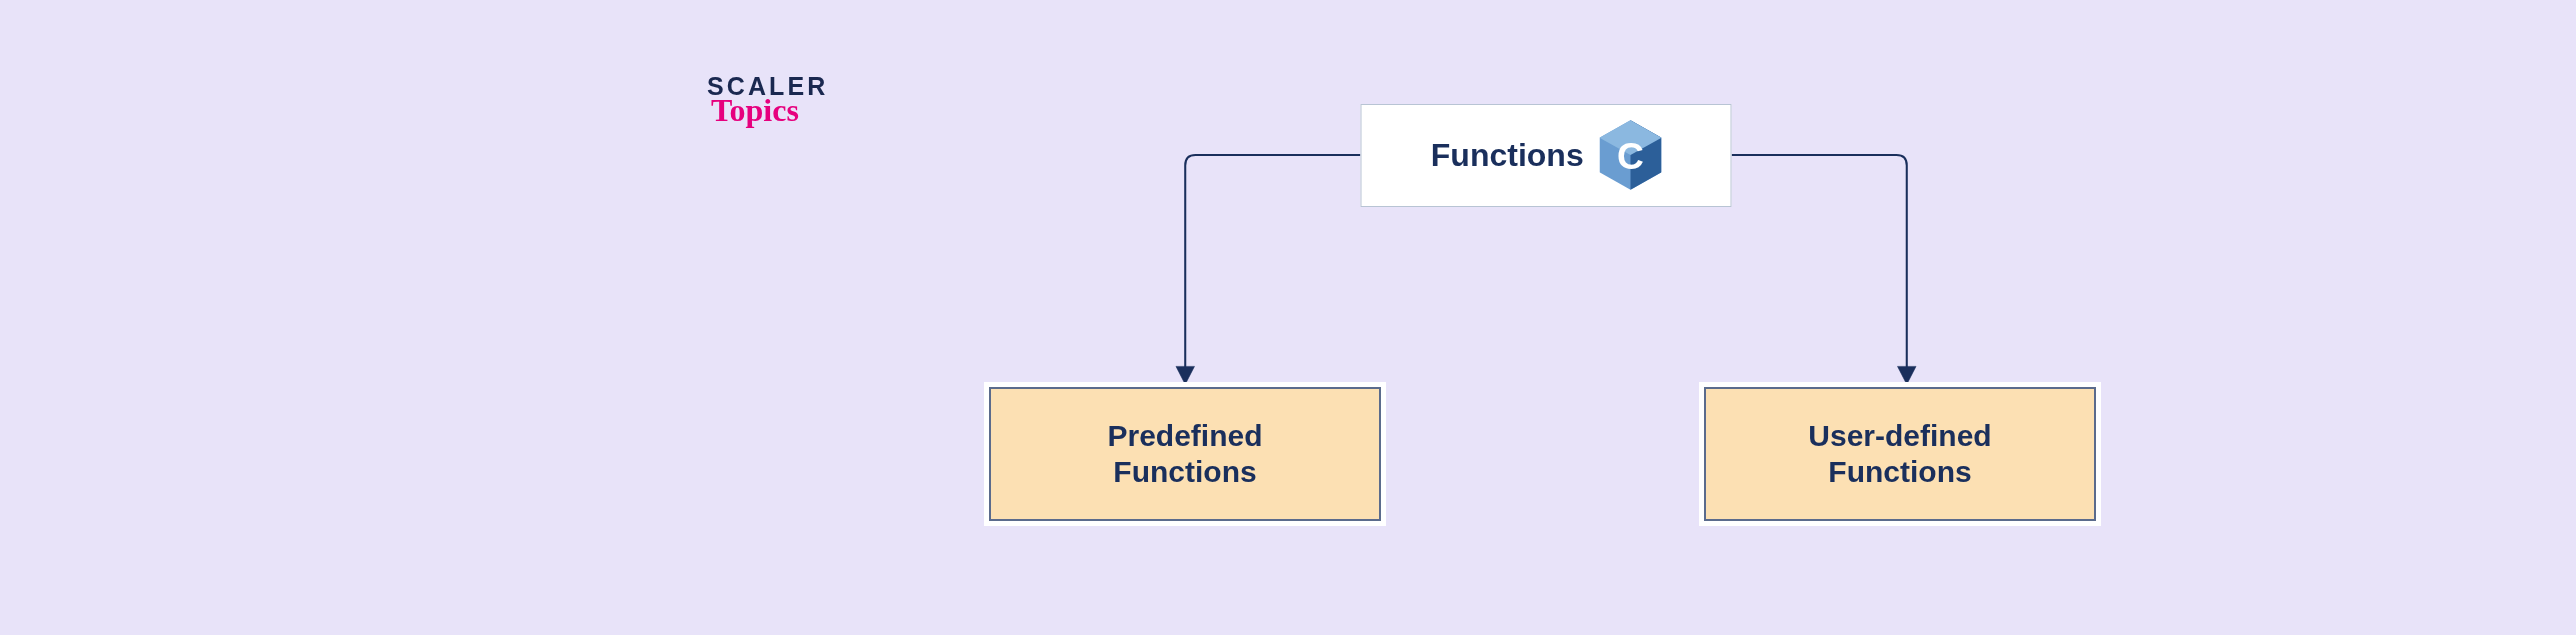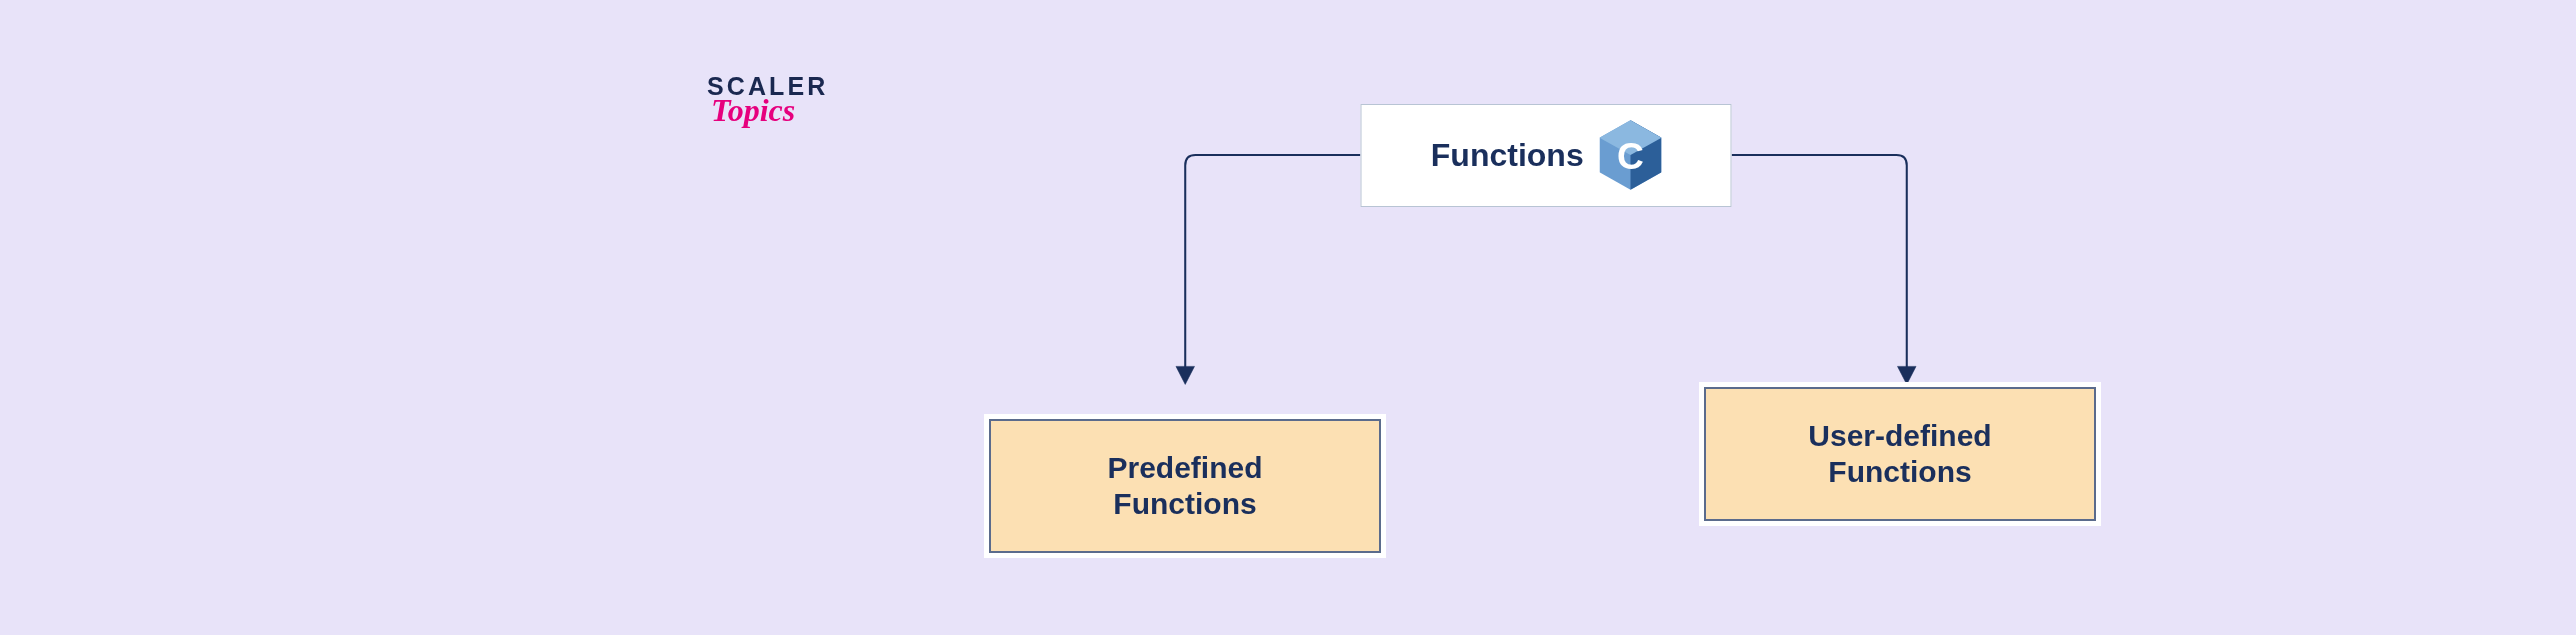--- a/index.html
+++ b/index.html
@@ -34,21 +34,20 @@
       font-size: 25px;
       font-weight: 900;
       letter-spacing: 3.1px;
       color: #1a2850;
       font-family: Arial Black, Arial, sans-serif;
     }
     .logo-topics {
       font-size: 32px;
       color: #e6007e;
       font-family: 'Brush Script MT', cursive;
-      font-style: italic;
       margin-top: -9.3px;
       margin-left: 4.1px;
       font-weight: 600;
     }
     .diagram {
       position: relative;
       width: 1340px;
       height: 464px;
     }
     .root-box {
@@ -81,21 +80,21 @@
       width: 392px;
       height: 134px;
       background: #fce0b3;
       border: 2.1px solid #5b6b8c;
       outline: 5.2px solid #ffffff;
       display: flex;
       align-items: center;
       justify-content: center;
       text-align: center;
     }
-    .child-left { left: 113px; margin-top: 32px; }
+    .child-left { left: 113px; }
     .child-right { right: 120px; }
     .child-label {
       font-size: 30px;
       font-weight: 700;
       color: #1a2f5c;
       line-height: 1.2;
       white-space: pre-line;
     }
     .connector {
       position: absolute;

